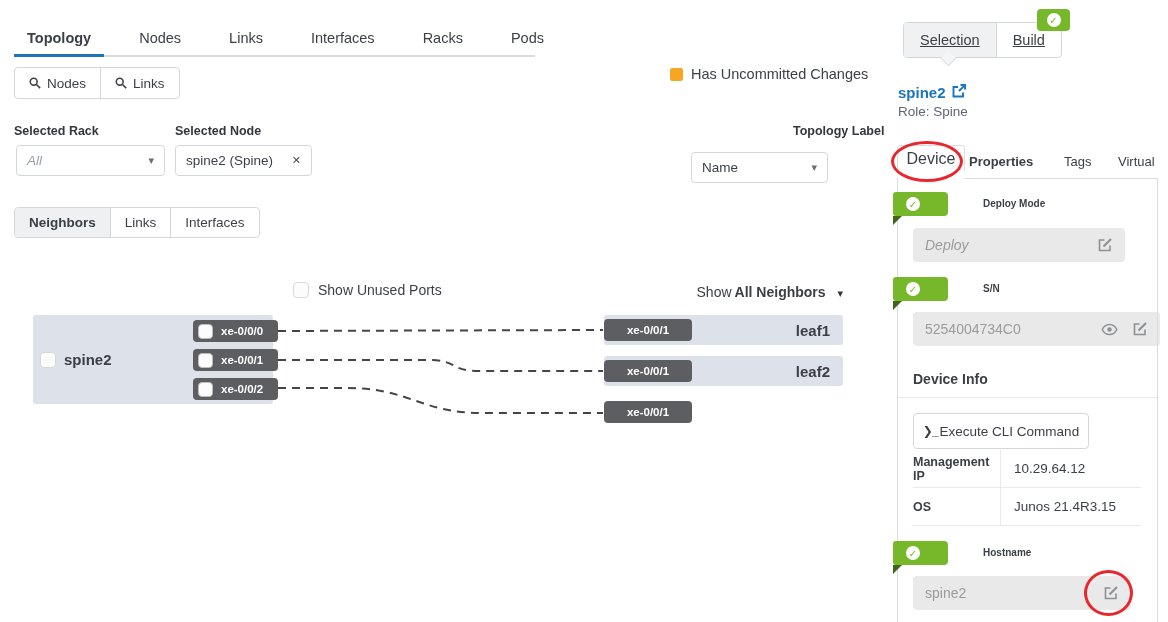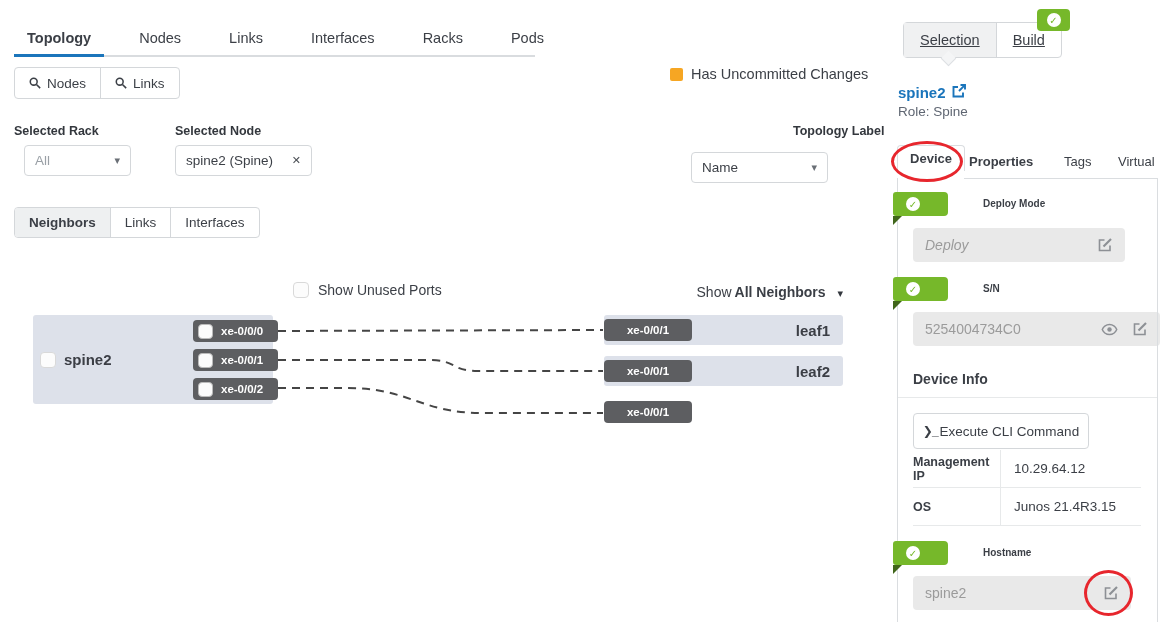--- a/index.html
+++ b/index.html
@@ -69,21 +69,21 @@
   .badge { position:absolute; left:133px; top:-14px; width:33px; height:22px; background:#76b82a;
     border-radius:4px; display:flex; align-items:center; justify-content:center; z-index:2; }
   .badge .cc, .ribbon .cc { width:14px; height:14px; background:#fff; border-radius:50%;
     color:#76b82a; font-size:10px; font-weight:bold; display:flex; align-items:center; justify-content:center; }
   .node-link-row { position:absolute; left:1px; top:84px; display:flex; align-items:center; gap:6px; }
   .node-link { color:#1b75bb; font-weight:bold; font-size:15px; cursor:pointer; }
   .role-line { position:absolute; left:1px; top:104px; color:#5f6672; font-size:13.5px; }
 
   .dtab-active { position:absolute; left:0; top:145px; width:68px; height:26px; background:#fff;
     border:1px solid #dadde0; border-bottom:none; border-radius:4px 4px 0 0; z-index:2;
-    display:flex; align-items:center; justify-content:center; font-weight:bold; font-size:13px; cursor:pointer; }
+    display:flex; align-items:center; justify-content:center; font-weight:normal; font-size:16px; cursor:pointer; }
   .dtab { position:absolute; top:154px; font-size:13px; color:#3b3f46; cursor:pointer; }
 
   .ribbon { position:absolute; left:-4px; width:55px; height:24px; background:#76b82a;
     border-radius:3px 4px 4px 3px; display:flex; align-items:center; padding-left:13px; z-index:4; }
   .ribbon-fold { position:absolute; left:-4px; width:0; height:0; z-index:4;
     border-top:9px solid #40661a; border-right:9px solid transparent; }
   .sec-title { position:absolute; left:86px; font-weight:bold; font-size:10px; line-height:24px; }
   .gray-box { position:absolute; left:16px; height:34px; background:#e9e9e9; border-radius:4px;
     display:flex; align-items:center; padding:0 12px; color:#9b9b9b; font-size:14px; z-index:1; }
   .gray-box .grow { flex:1; }
@@ -137,21 +137,21 @@
       <span>Links</span>
     </div>
   </div>
 
   <div class="legend">
     <span class="legend-swatch"></span>
     <span>Has Uncommitted Changes</span>
   </div>
 
   <div class="filter-label" style="left:14px;">Selected Rack</div>
-  <div class="select-box" style="left:24px; width:107px;">
+  <div class="select-box" style="left:16px; width:149px;font-style:italic;">
     <span class="placeholder grow">All</span>
     <span class="caret">▾</span>
   </div>
 
   <div class="filter-label" style="left:175px;">Selected Node</div>
   <div class="select-box" style="left:175px; width:137px;">
     <span class="grow">spine2 (Spine)</span>
     <span class="clear-x">✕</span>
   </div>
 

